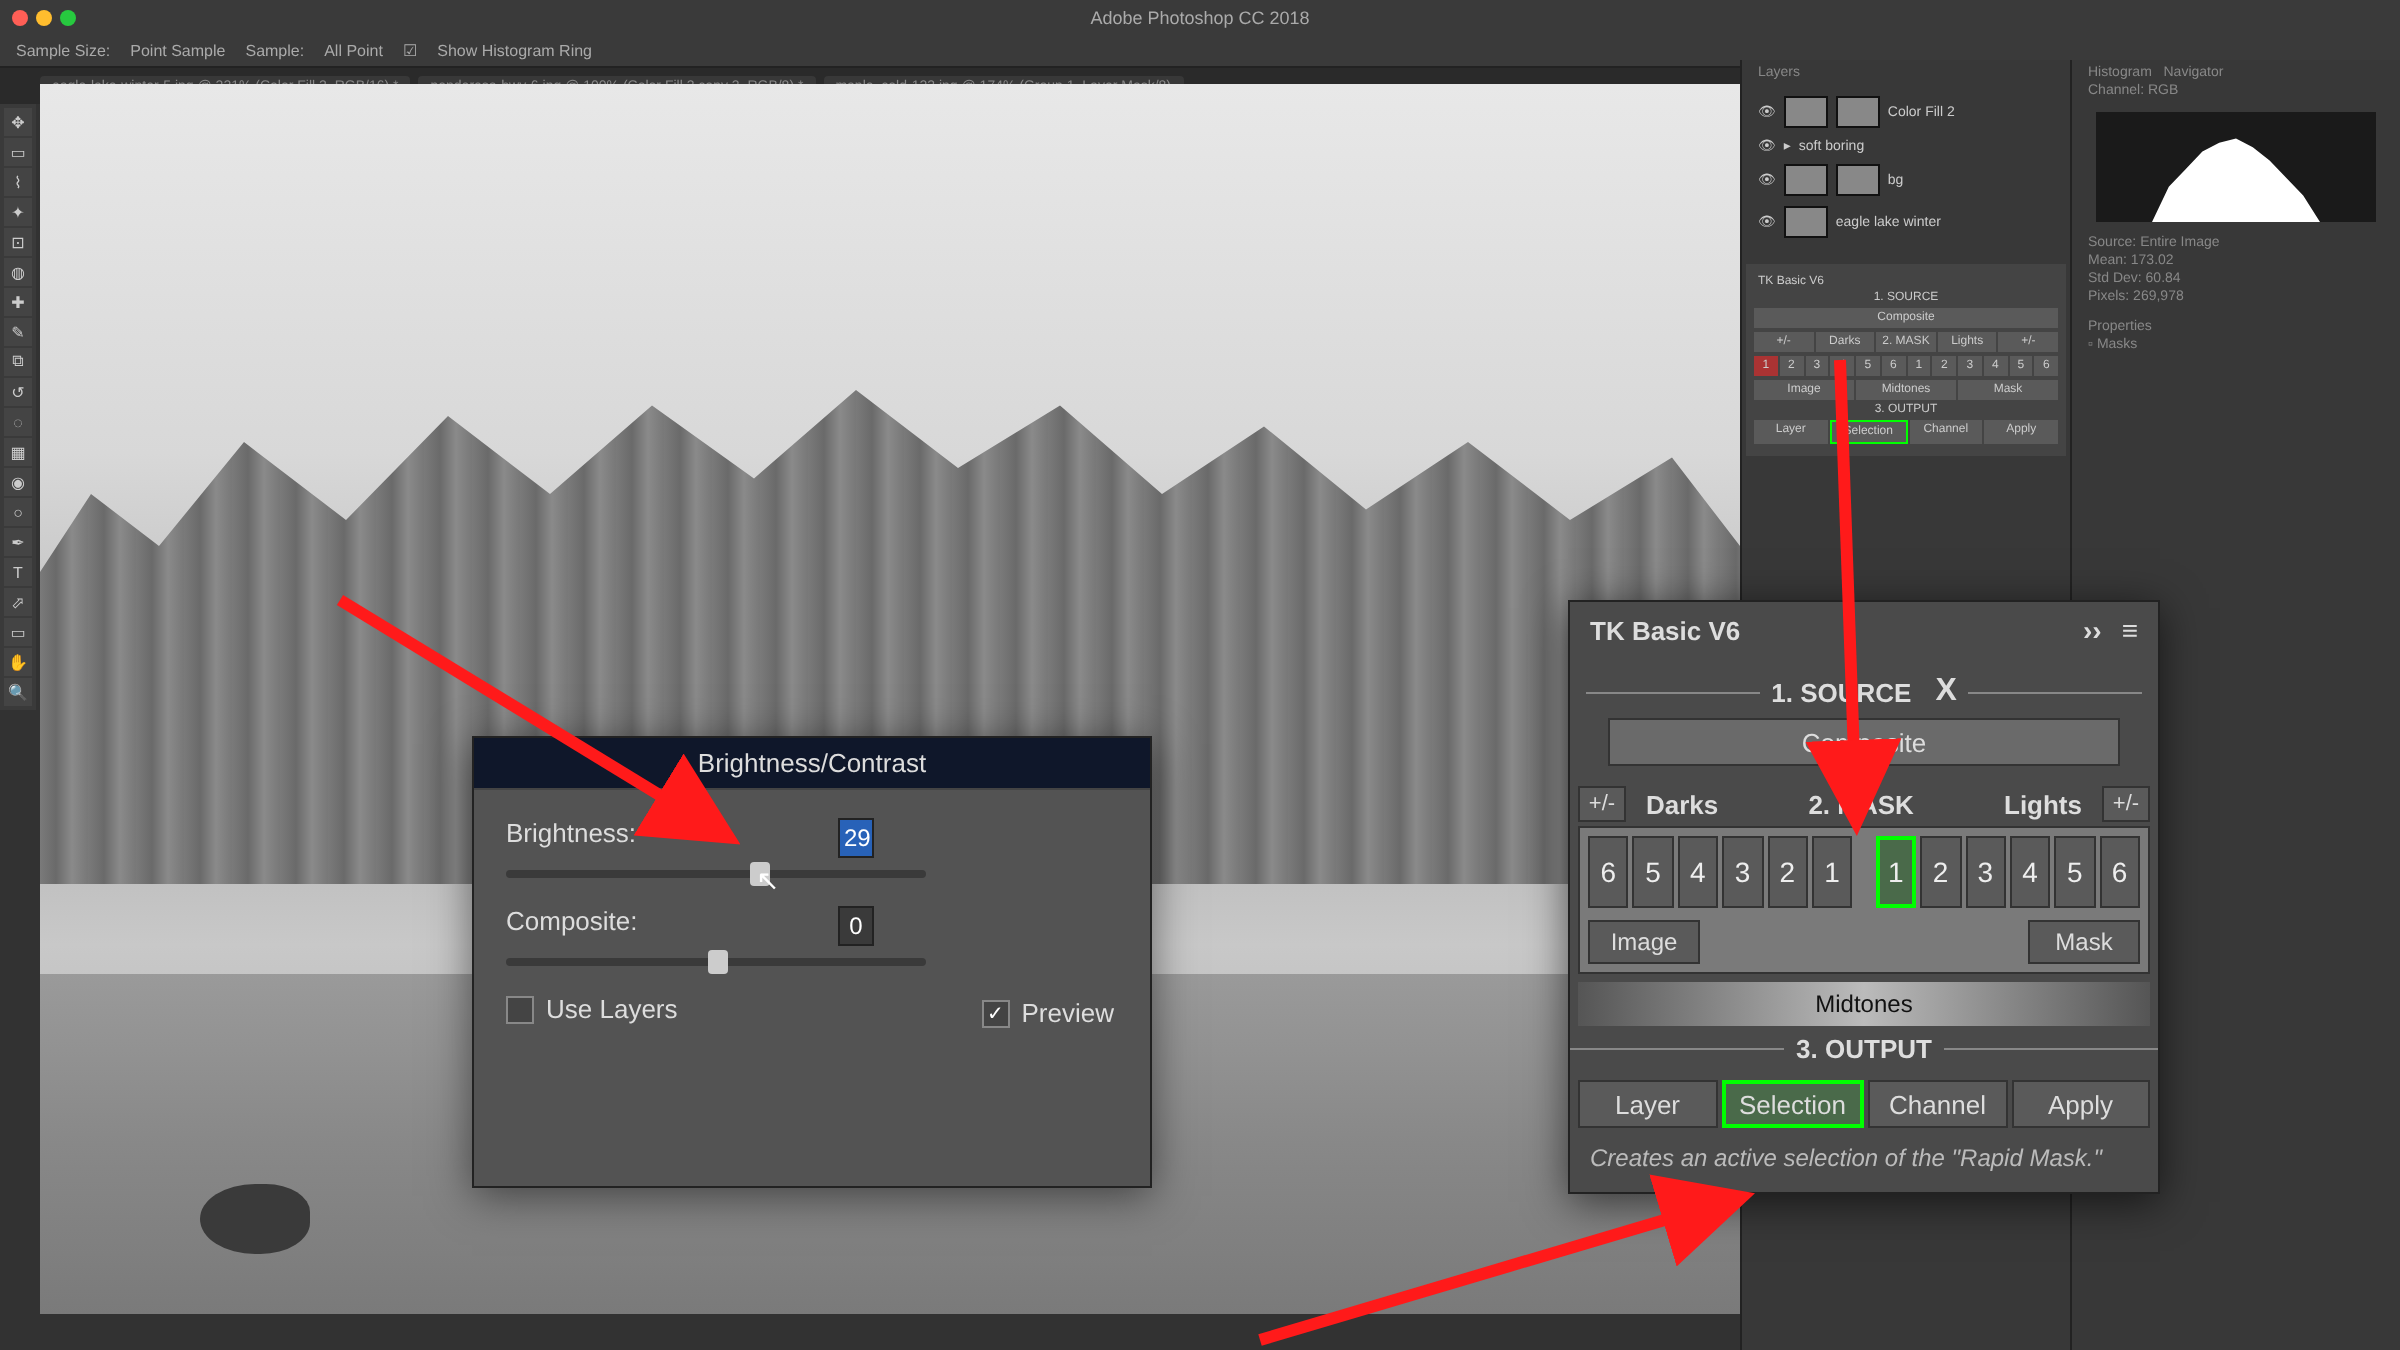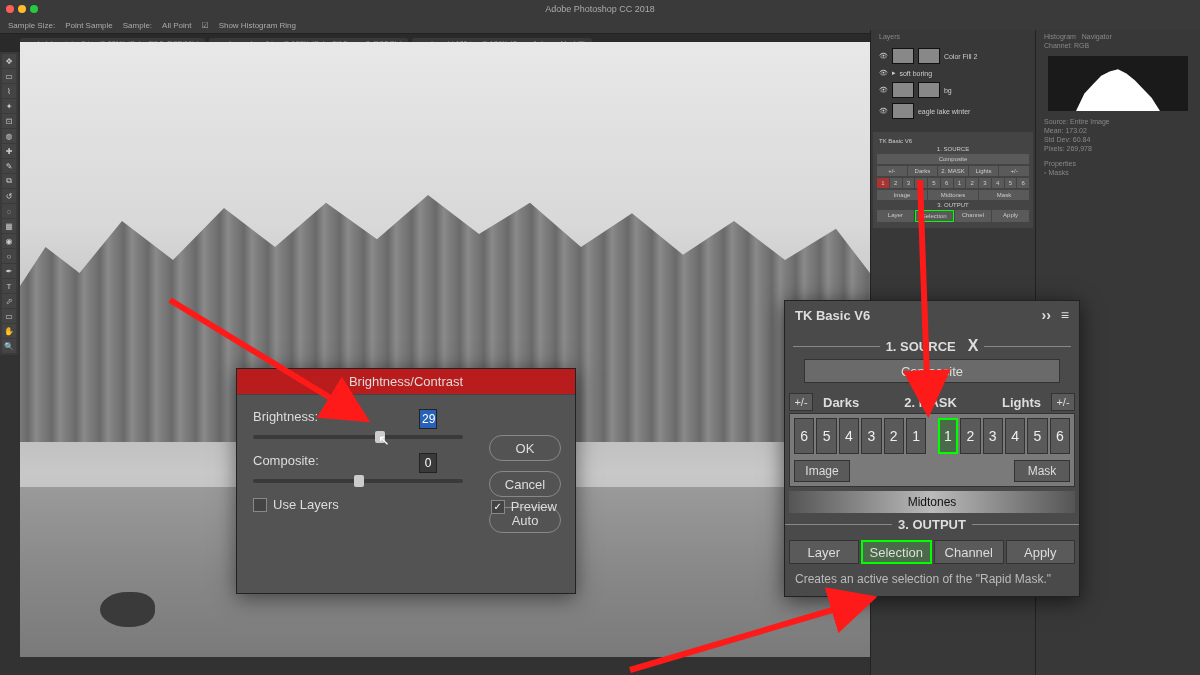--- a/index.html
+++ b/index.html
@@ -23,21 +23,21 @@
 .mini-hist::after{content:"";position:absolute;left:20%;bottom:0;width:60%;height:80%;background:#fff;clip-path:polygon(0 100%,10% 60%,20% 40%,30% 20%,40% 10%,50% 5%,60% 15%,70% 30%,80% 50%,90% 70%,100% 100%)}
 .ptext{font-size:7px;color:#888;padding:1px 6px}
 .mini-layers{padding:4px;font-size:7px}
 .ml-row{display:flex;align-items:center;gap:4px;padding:2px;margin:1px 0}
 .ml-thumb{width:22px;height:16px;background:#888;border:1px solid #111}
 .mini-tk{margin-top:6px;padding:4px;background:#444;font-size:6px}
 .mini-tk-row{display:flex;gap:1px;margin:2px 0}
 .mini-tk-btn{flex:1;background:#5a5a5a;text-align:center;padding:2px;font-size:6px}
 
 .dialog{position:absolute;left:236px;top:368px;width:340px;height:226px;background:#535353;border:1px solid #222;box-shadow:0 4px 20px rgba(0,0,0,.5)}
-.dlg-title{height:26px;background:#b91c1c;display:flex;align-items:center;justify-content:center;font-size:13px;color:#ddd;border-bottom:1px solid #444}
+.dlg-title{height:26px;background:#0f172a;display:flex;align-items:center;justify-content:center;font-size:13px;color:#ddd;border-bottom:1px solid #444}
 .dlg-body{padding:14px 16px;position:relative}
 .dlg-row{display:flex;align-items:flex-start;margin-bottom:6px;font-size:13px;color:#ddd}
 .dlg-row label{width:110px}
 .dlg-val{width:18px;height:20px;background:#3a3a3a;border:1px solid #222;color:#fff;text-align:center;font-size:12px;padding:2px}
 .dlg-val.sel{background:#2862b8;color:#fff}
 .slider{width:210px;height:4px;background:#3a3a3a;border-radius:2px;margin:4px 0 14px 0;position:relative}
 .slider-h{position:absolute;top:-4px;width:10px;height:12px;background:#ccc;border-radius:2px}
 .dlg-btns{position:absolute;right:14px;top:40px;display:flex;flex-direction:column;gap:10px}
 .dlg-btn{width:72px;height:26px;border:1px solid #888;border-radius:14px;background:transparent;color:#ddd;font-size:13px;cursor:pointer}
 .chk{display:flex;align-items:center;gap:6px;font-size:13px;color:#ddd;margin-top:8px}
@@ -60,21 +60,21 @@
 .tk-num-row{display:flex;gap:2px;align-items:stretch}
 .tk-num{width:22px;height:36px;background:#5a5a5a;border:1px solid #333;display:flex;align-items:center;justify-content:center;font-size:14px;color:#eee;cursor:pointer}
 .tk-num.sel{border:2px solid #0f0;background:#4a6a4a}
 .tk-gap{width:8px}
 .tk-img-row{display:flex;justify-content:space-between;margin-top:6px}
 .tk-sm{width:56px;height:22px;background:#5a5a5a;border:1px solid #333;font-size:12px;color:#ddd}
 .tk-mid{text-align:center;padding:4px;background:linear-gradient(90deg,#555,#888,#bbb,#888,#555);color:#111;font-size:12px;margin:4px}
 .tk-out{display:flex;gap:2px;padding:4px;justify-content:center}
 .tk-out-btn{flex:1;height:24px;background:#5a5a5a;border:1px solid #333;font-size:13px;color:#ddd;cursor:pointer}
 .tk-out-btn.sel{border:2px solid #0f0;background:#4a6a4a}
-.tk-tip{padding:4px 10px 10px;font-size:12px;color:#bbb}
+.tk-tip{padding:4px 10px 10px;font-size:12px;font-style:italic;color:#bbb}
 
 .arrow{position:absolute;pointer-events:none}
 </style>
 </head>
 <body>
 
 <div class="titlebar">
   <div class="tl r"></div>
   <div class="tl y"></div>
   <div class="tl g"></div>
@@ -222,25 +222,20 @@
       <span style="width:56px"></span>
       <div class="dlg-val">0</div>
     </div>
     <div class="slider">
         <div class="slider-h" style="left:48%"></div>
       </div>
     <div class="chk">
       <div class="chk-box"></div>
         <span>Use Layers</span>
     </div>
-    <div class="dlg-btns">
-      <button class="dlg-btn">OK</button>
-      <button class="dlg-btn">Cancel</button>
-      <button class="dlg-btn">Auto</button>
-    </div>
     <div class="chk preview">
       <div class="chk-box">✓</div>
         <span>Preview</span>
     </div>
   </div>
 </div>
 <div class="cursor">↖</div>
 
 <div class="tkpanel">
   <div class="tk-hdr">

